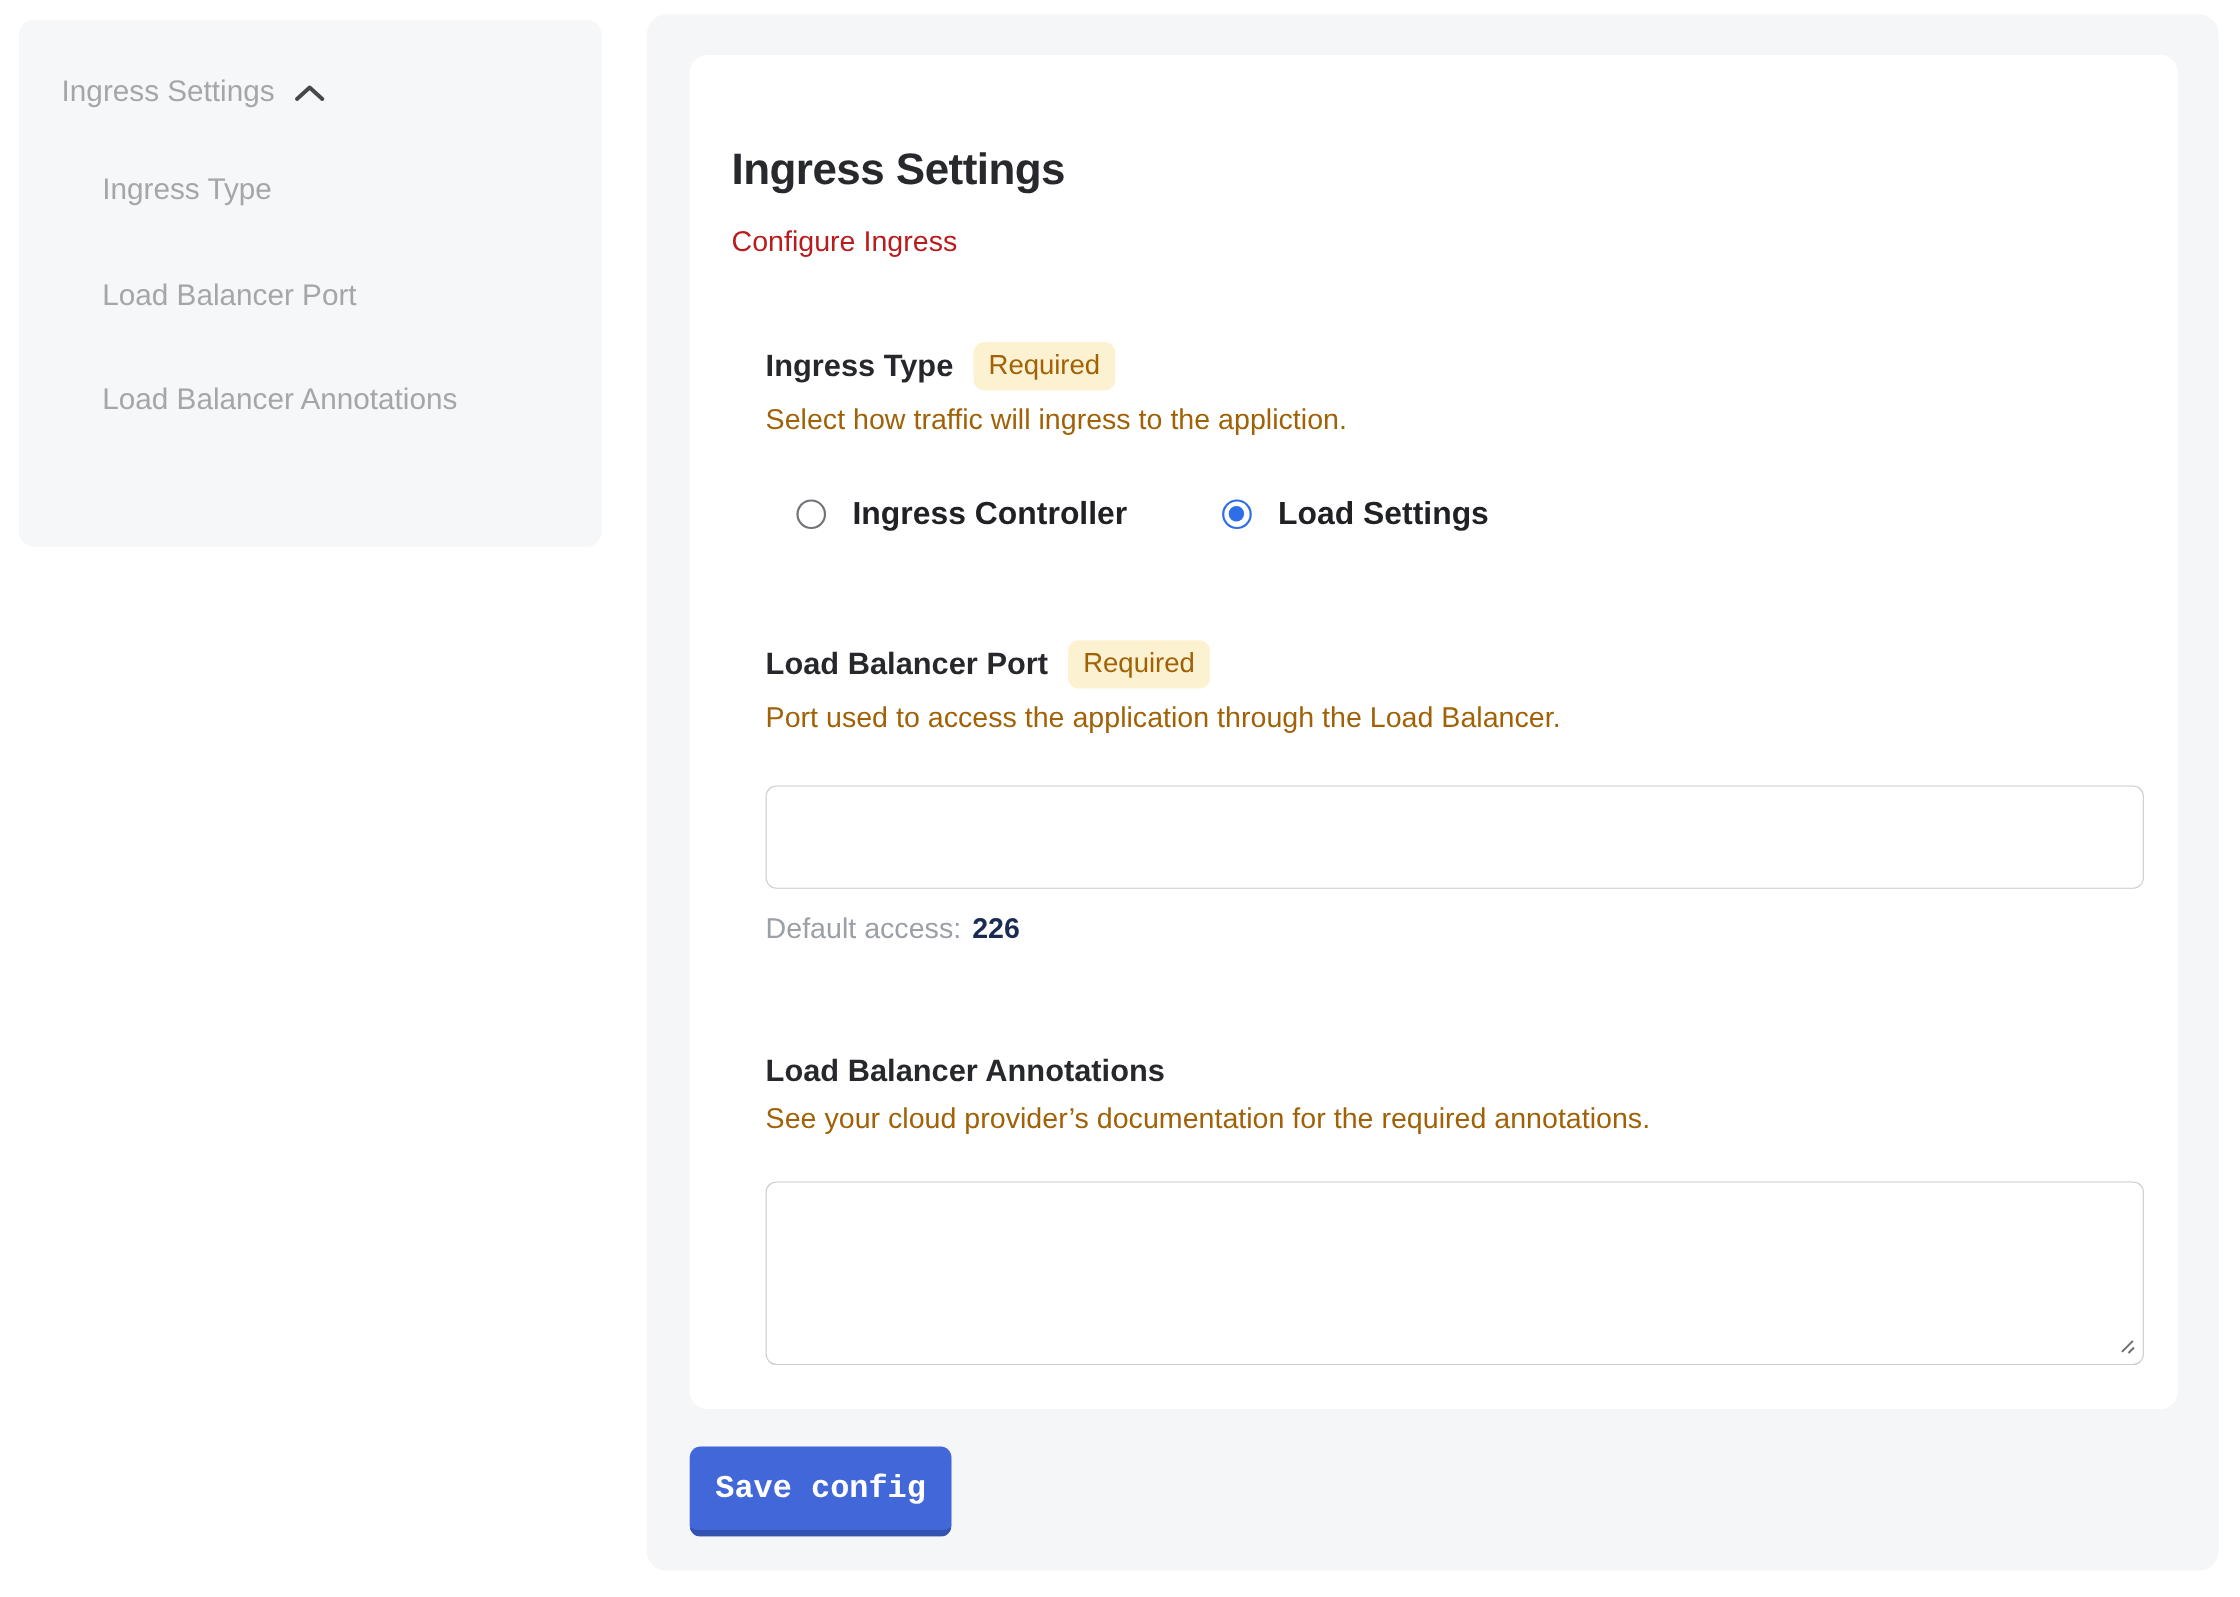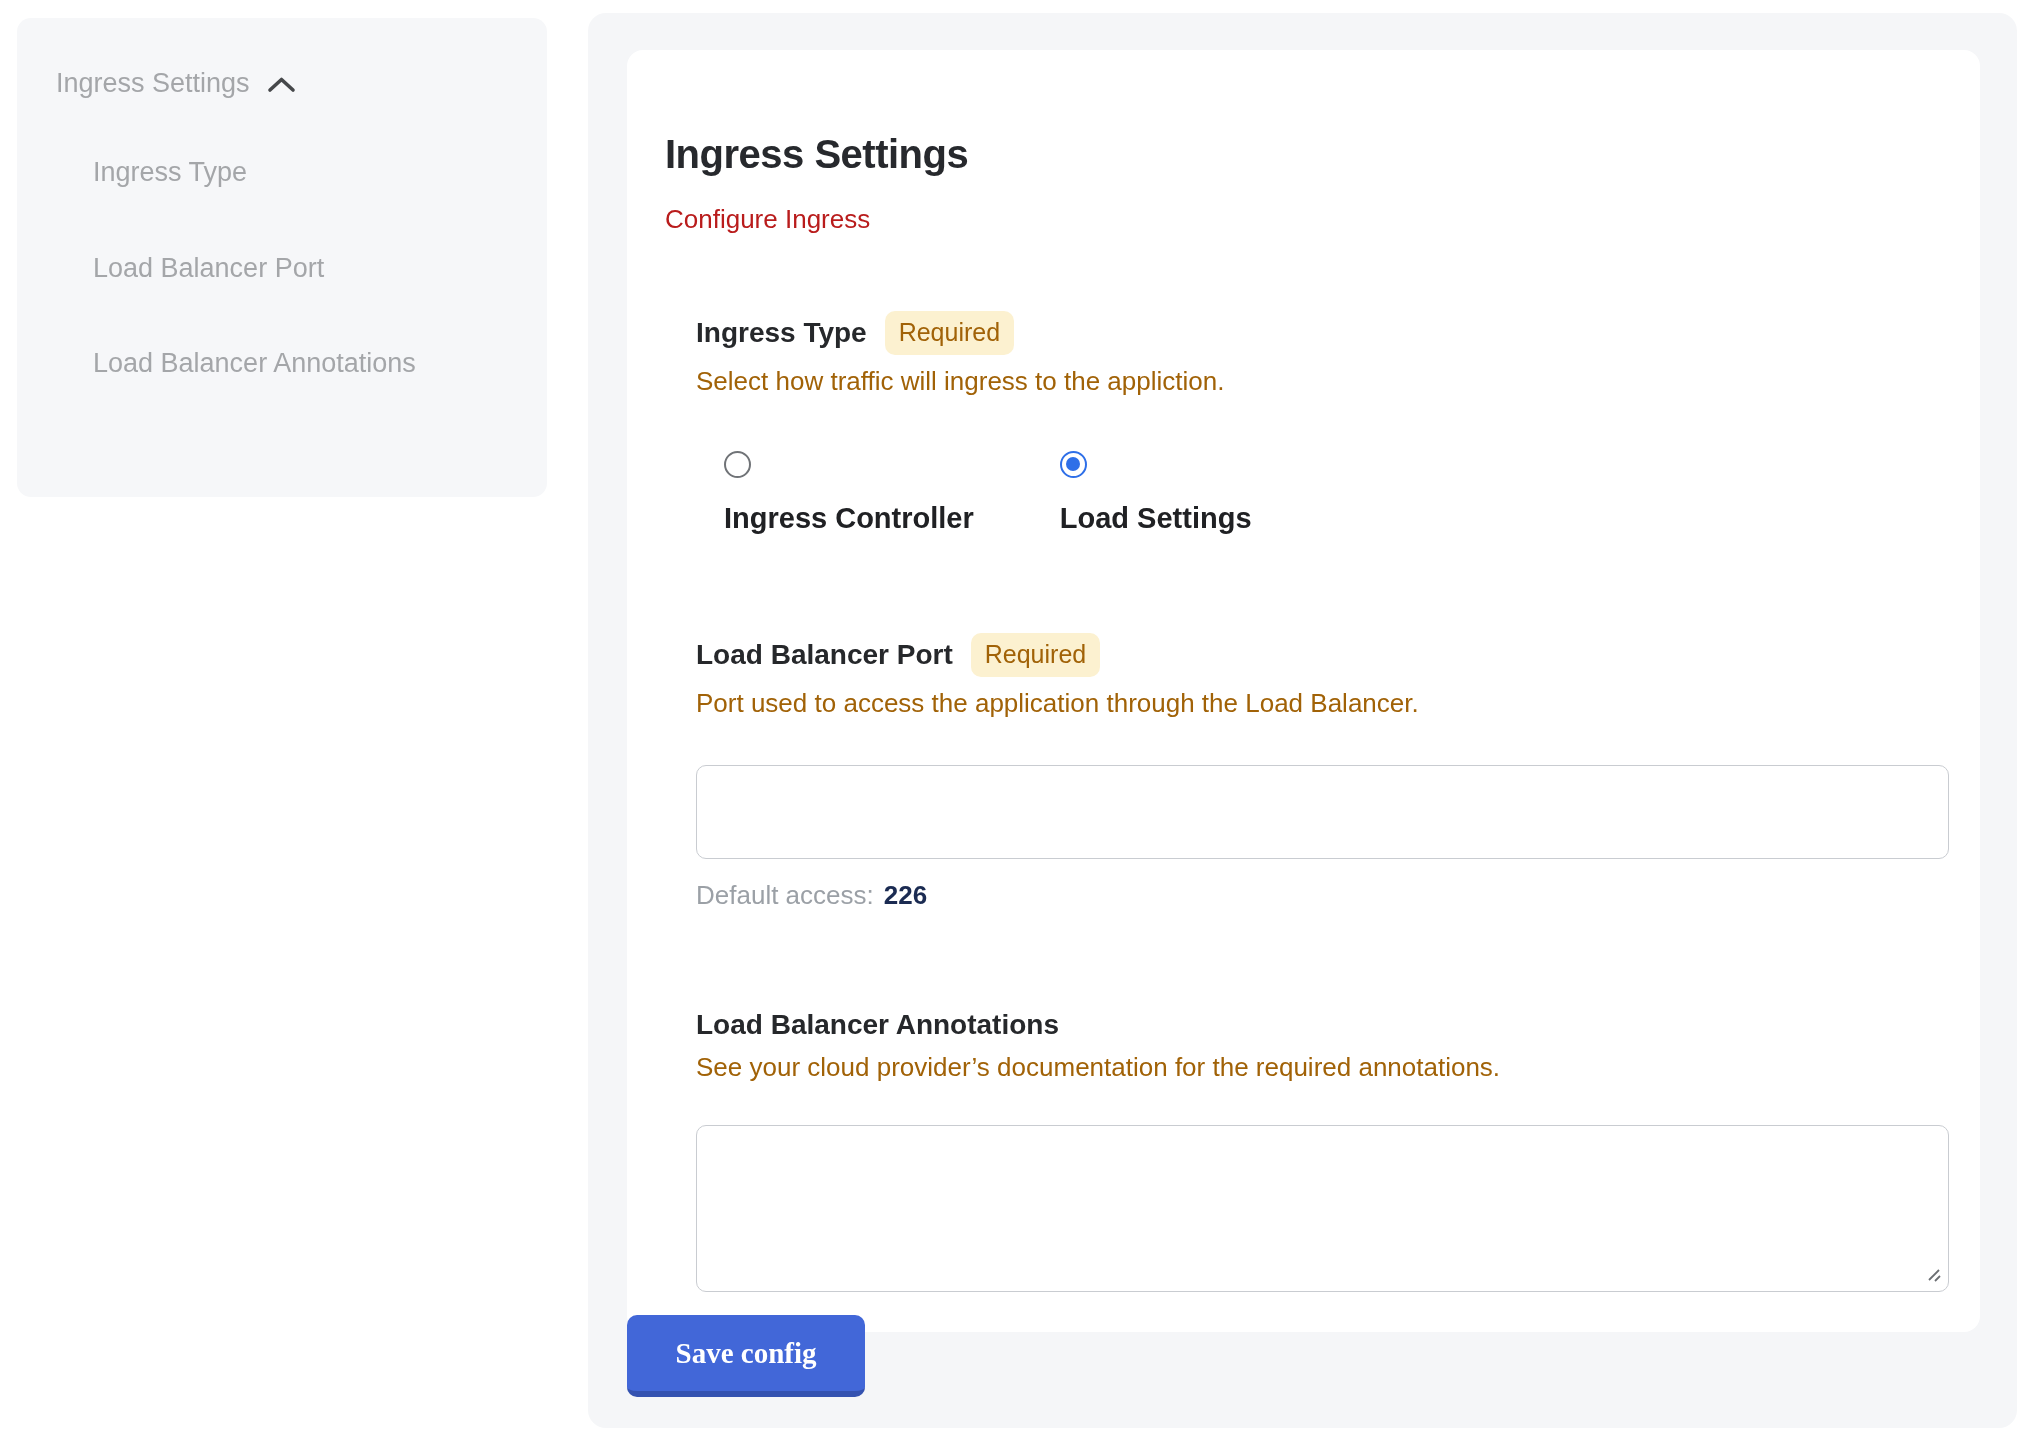--- a/index.html
+++ b/index.html
@@ -93,27 +93,26 @@
   
   .radio-row {
     margin-top: 54px;
     margin-left: 28px;
     display: flex;
     align-items: center;
     gap: 86px;
   }
   .radio-option {
     display: flex;
-    align-items: flex-start;
+    align-items: center;
     gap: 24px;
     font-size: 29px;
     font-weight: 600;
     color: #202124;
     cursor: pointer;
-    flex-direction: column;
   }
   .radio {
     position: relative;
     width: 27px; height: 27px;
     border-radius: 50%;
     border: 2.5px solid #707377;
     background: #ffffff;
     flex: 0 0 auto;
   }
   .radio.checked { border-color: #2e6fe8; }
@@ -176,21 +175,21 @@
     position: absolute;
     left: 39px; bottom: 31px;
     width: 238px; height: 82px;
     background: #4267d8;
     border: none;
     border-bottom: 6px solid #3452b0;
     border-radius: 10px;
     color: #ffffff;
     font-size: 29px;
     font-weight: bold;
-    font-family: Liberation Serif, serif;
+    font-family: Liberation Mono, monospace;
     cursor: pointer;
   }
 </style>
 </head>
 <body>
 
 <aside class="sidebar">
   <div class="sidebar-header">
     <span>Ingress Settings</span>
     <span class="chev">

